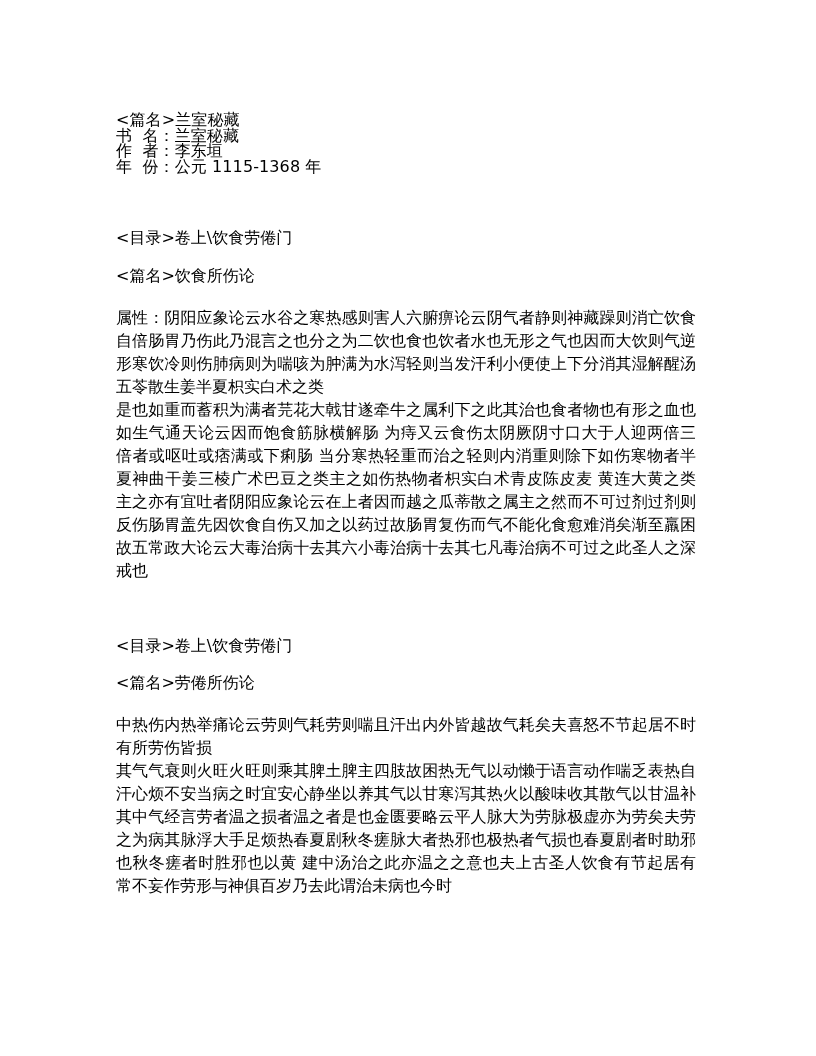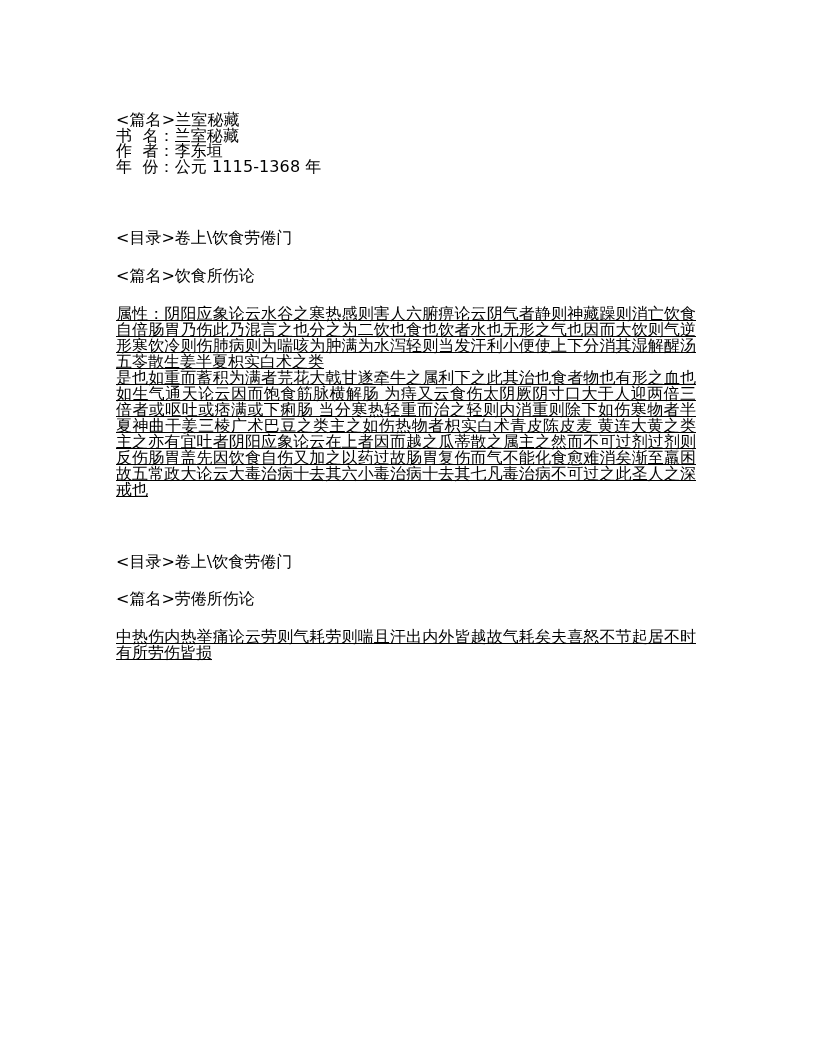--- a/index.html
+++ b/index.html
@@ -33,22 +33,21 @@
   }
   .spacer-lg { height: 56px; }
   .spacer-md { height: 22px; }
   .section-head {
     white-space: pre;
   }
   .para {
     text-align: justify;
     text-justify: inter-ideograph;
     word-break: break-all;
-    line-height: 16px;
-    text-decoration: underline;
+    line-height: 23px;
   }
 </style>
 </head>
 <body>
 
 <div class="page">
   <div class="doc-body">
 
     <div class="meta-block">
       <div class="meta-line">&lt;篇名&gt;兰室秘藏</div>
@@ -69,16 +68,17 @@
     </div>
 
     <div class="spacer-lg"></div>
 
     <div class="section">
       <div class="section-head">&lt;目录&gt;卷上\饮食劳倦门</div>
       <div class="spacer-md"></div>
       <div class="section-head">&lt;篇名&gt;劳倦所伤论</div>
       <div class="spacer-md"></div>
       <div class="para">中热伤内热举痛论云劳则气耗劳则喘且汗出内外皆越故气耗矣夫喜怒不节起居不时有所劳伤皆损</div>
+      <div class="para">其气气衰则火旺火旺则乘其脾土脾主四肢故困热无气以动懒于语言动作喘乏表热自汗心烦不安当病之时宜安心静坐以养其气以甘寒泻其热火以酸味收其散气以甘温补其中气经言劳者温之损者温之者是也金匮要略云平人脉大为劳脉极虚亦为劳矣夫劳之为病其脉浮大手足烦热春夏剧秋冬瘥脉大者热邪也极热者气损也春夏剧者时助邪也秋冬瘥者时胜邪也以黄  建中汤治之此亦温之之意也夫上古圣人饮食有节起居有常不妄作劳形与神俱百岁乃去此谓治未病也今时</div>
     </div>
 
   </div>
 </div>
 
 </body></html>

